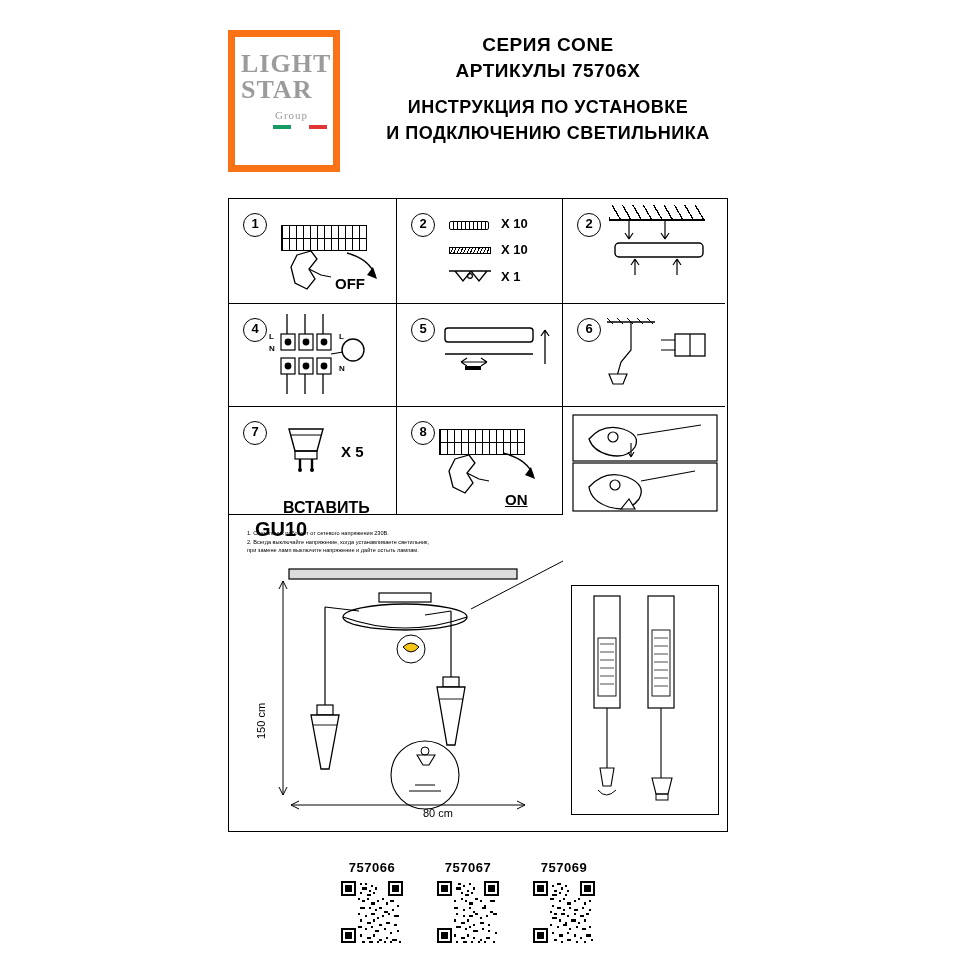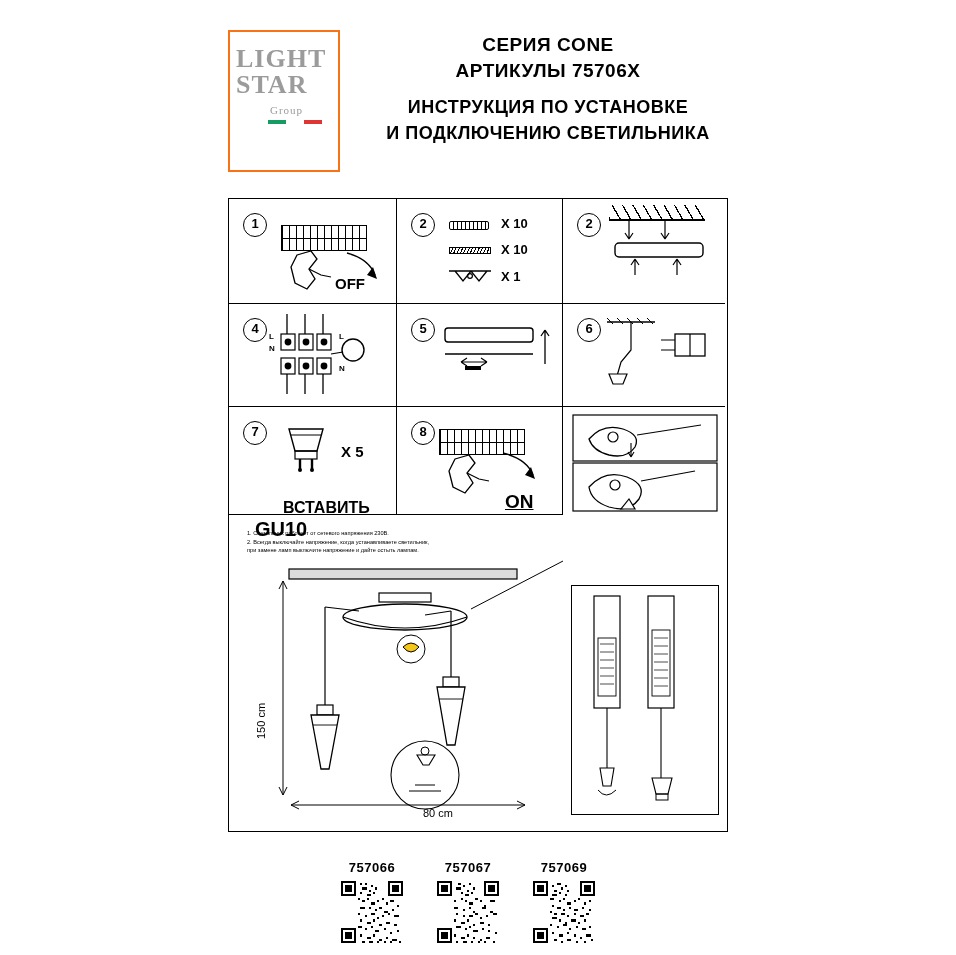--- a/index.html
+++ b/index.html
@@ -28,21 +28,21 @@
     left: 228px;
     top: 30px;
     width: 500px;
     height: 120px;
   }
   .logo-box {
     position: absolute;
     left: 0; top: 0;
     width: 112px;
     height: 142px;
-    border: 2px solid #f97316;
+    border: 7px solid #f97316;
     box-sizing: border-box;
   }
   .logo-text {
     position: absolute;
     left: 6px;
     top: 14px;
     font-family: "Liberation Serif", serif;
     font-size: 26px;
     font-weight: bold;
     line-height: 26px;
@@ -370,21 +370,21 @@
 
     <div class="cell" style="left:168px;top:208px;width:166px;height:108px;">
       <div class="num">8</div>
       <div class="terminal" style="left:42px;top:22px;"></div>
       <svg style="position:absolute;left:48px;top:44px;" width="110" height="52" viewBox="0 0 110 52">
         <path d="M10 8 L24 4 L30 12 L22 22 L28 32 L20 42 L8 36 L4 20 Z" fill="#fff" stroke="#000" stroke-width="1.3"></path>
         <path d="M22 22 L34 28 L44 30" fill="none" stroke="#000" stroke-width="1.2"></path>
         <path d="M58 2 q24 6 30 22" fill="none" stroke="#000" stroke-width="1.4"></path>
         <path d="M86 16 l4 12 l-10 -4 z" fill="#000"></path>
       </svg>
-      <div class="celllabel" style="left:108px;top:84px;font-size:19px;text-decoration:underline;">ON</div>
+      <div class="celllabel" style="left:108px;top:84px;font-size:15px;text-decoration:underline;">ON</div>
     </div>
 
     <div class="cell" style="left:334px;top:208px;width:162px;height:108px;border-right:none;border-bottom:none;">
       <svg style="position:absolute;left:8px;top:6px;" width="150" height="100" viewBox="0 0 150 100">
         <rect x="2" y="2" width="144" height="46" fill="none" stroke="#000" stroke-width="1.2"></rect>
         <rect x="2" y="50" width="144" height="48" fill="none" stroke="#000" stroke-width="1.2"></rect>
         <path d="M18 26 q14 -16 34 -10 q18 6 12 18 q-8 12 -26 8 q-16 -4 -20 -16 Z" fill="#fff" stroke="#000" stroke-width="1.3"></path>
         <circle cx="42" cy="24" r="5" fill="none" stroke="#000" stroke-width="1.2"></circle>
         <path d="M66 22 L130 12" stroke="#000" stroke-width="1.2"></path>
         <path d="M60 30 L60 44 M60 44 l-3 -5 M60 44 l3 -5" stroke="#000" stroke-width="1.1" fill="none"></path>

